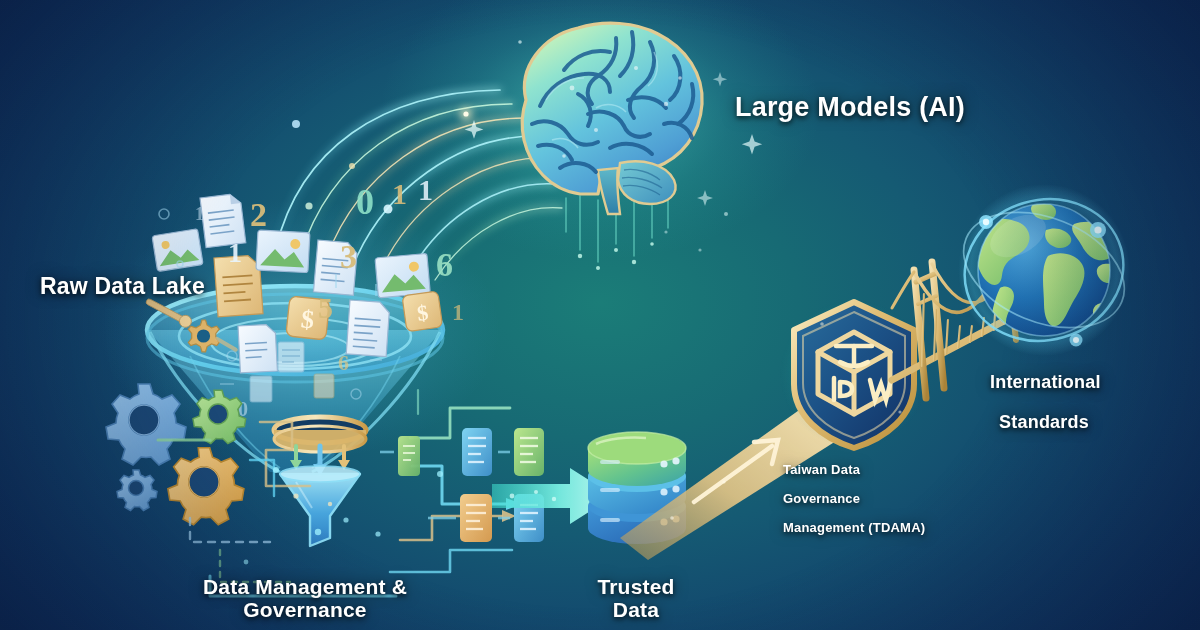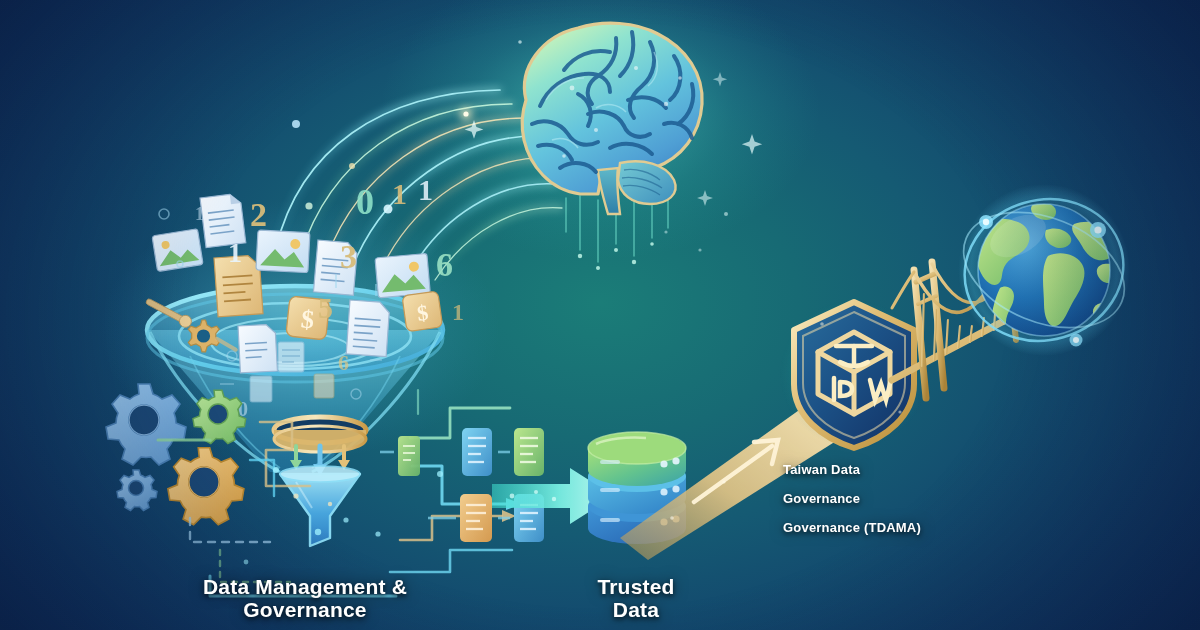--- a/index.html
+++ b/index.html
@@ -769,32 +769,38 @@
     <g>
       <circle cx="38" cy="44" r="7" fill="#8fe4ff" opacity=".85"></circle>
       <circle cx="38" cy="44" r="3.2" fill="#e8fbff"></circle>
       <circle cx="150" cy="52" r="8" fill="#8fe4ff" opacity=".85"></circle>
       <circle cx="150" cy="52" r="3.6" fill="#e8fbff"></circle>
       <circle cx="128" cy="162" r="6.5" fill="#8fe4ff" opacity=".8"></circle>
       <circle cx="128" cy="162" r="3" fill="#e8fbff"></circle>
     </g>
   </svg>
 
-
+  <div class="label" id="lbl-ai">Large Models (AI)</div>
+
+  <div class="label" id="lbl-lake">Raw Data Lake</div>
 
   <div class="label" id="lbl-gov">
     <span>Data Management &amp; Governance</span><br>
     
   </div>
 
   <div class="label" id="lbl-dw">
     <span>Trusted Data</span><br>
     
   </div>
 
   <div class="label" id="lbl-tdama">
     <span>Taiwan Data</span><br>
     <span>Governance</span><br>
-    <span>Governance (TDAMA)</span>
+    <span>Management (TDAMA)</span>
   </div>
 
+  <div class="label" id="lbl-intl">
+    <span>International</span><br>
+    <span>Standards</span>
+  </div>
 
 </div>
 
 </body></html>

